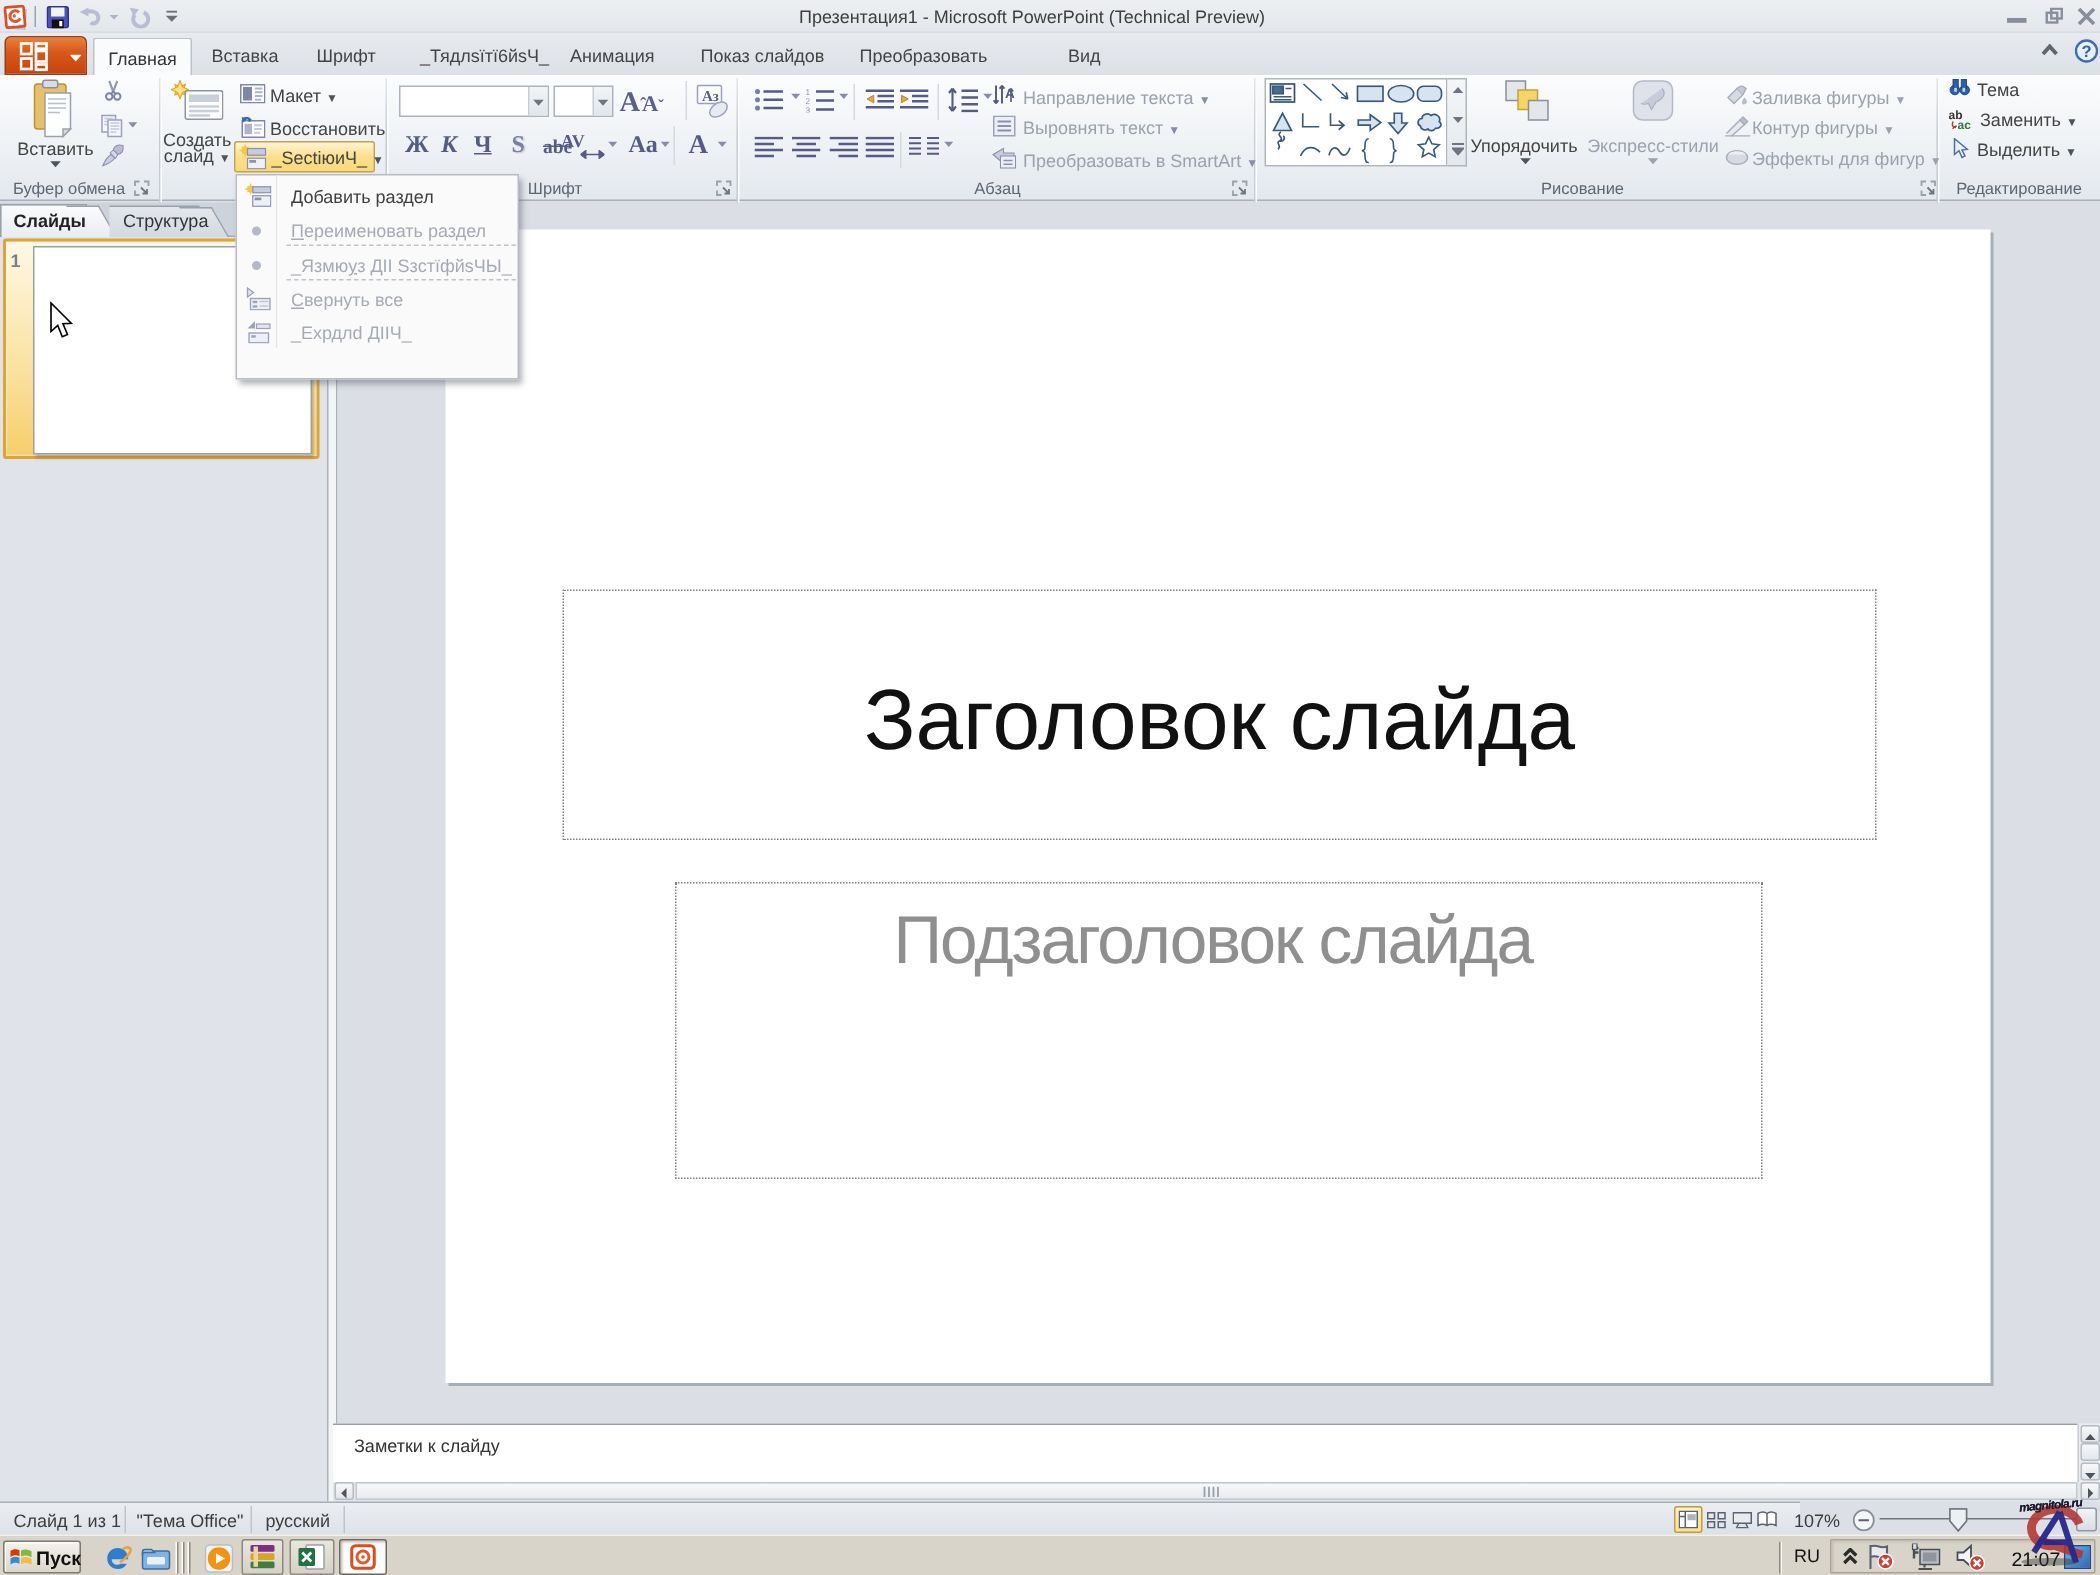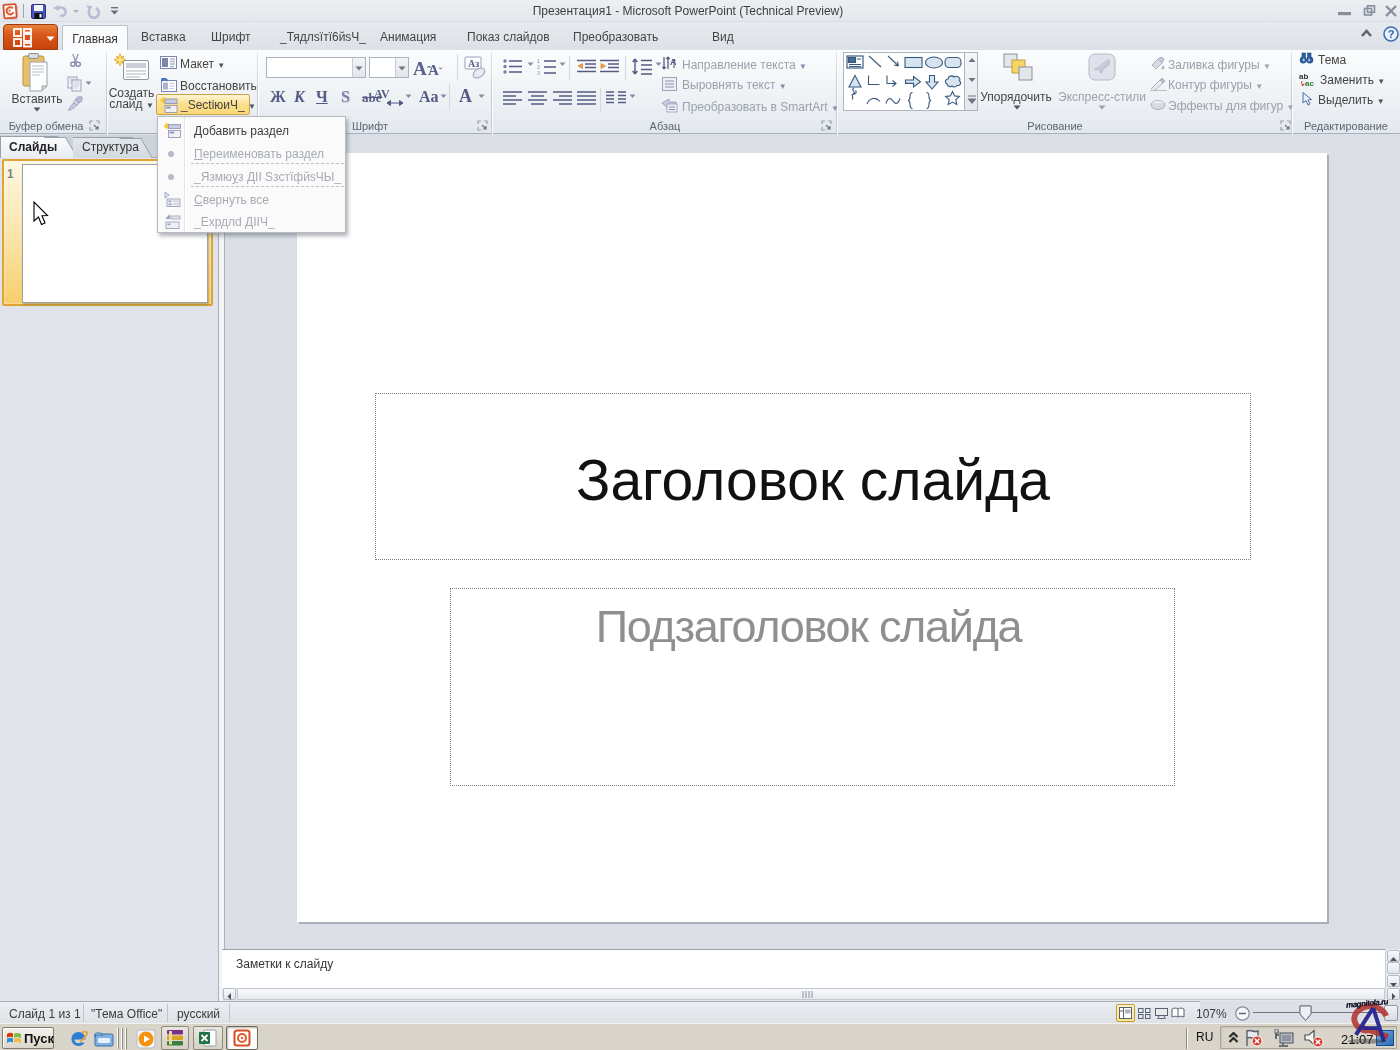--- a/index.html
+++ b/index.html
@@ -511,21 +511,21 @@
 <div id="splitter" class="abs"></div>
 <div id="workspace" class="abs">
   <div id="slide" class="abs">
     <div class="abs ph" style="left:78px; top:240px; width:876px; height:167px;"></div>
     <div class="abs ph" style="left:153px; top:435px; width:725px; height:198px;"></div>
     <div class="abs" style="left:78px; top:243px; width:876px; height:167px; display:flex; align-items:center; justify-content:center; font-size:57px; color:#111;">Заголовок слайда</div>
     <div class="abs" style="left:149px; top:448px; width:725px; text-align:center; font-size:45px; letter-spacing:-1.3px; color:#8F8F8F;">Подзаголовок слайда</div>
   </div>
 </div>
 
-<div id="menu" class="abs" style="left:157px;top:116px;width:189px;height:117px;background:#FAFAFB;border:1px solid #B8BCC2;box-shadow:2px 3px 4px rgba(80,85,95,.45);">
+<div id="menu" class="abs" style="left:157px;top:116px;width:189px;height:137px;background:#FAFAFB;border:1px solid #B8BCC2;box-shadow:2px 3px 4px rgba(80,85,95,.45);">
   <div class="abs" style="left:26px;top:0;width:1px;height:115px;background:#E2E4E8;"></div>
   <div class="abs" style="left:27px;top:0;width:1px;height:115px;background:#fff;"></div>
   <div class="abs mitem" style="left:36px;top:7px;color:#3F3F41;"><u>Д</u>обавить раздел</div>
   <svg class="abs" style="left:5px;top:5px;" width="18" height="16" viewBox="0 0 18 16">
     <g fill="#F8C93C">
         <path d="M4 0.7 L5 2.9 L7.4 4 L5 5.1 L4 7.3 L3 5.1 L0.6 4 L3 2.9 Z" transform="rotate(45 4 4)"></path>
         <path d="M4 0 L5.2 2.8 L8 4 L5.2 5.2 L4 8 L2.8 5.2 L0 4 L2.8 2.8 Z"></path>
       </g>
     <rect x="5.5" y="2.5" width="12" height="4" fill="#C7CBE0" stroke="#8A90AE" stroke-width="0.8"></rect>
     <rect x="5.5" y="8.5" width="12" height="7" fill="#EEF0F6" stroke="#8A90AE" stroke-width="0.8"></rect>

